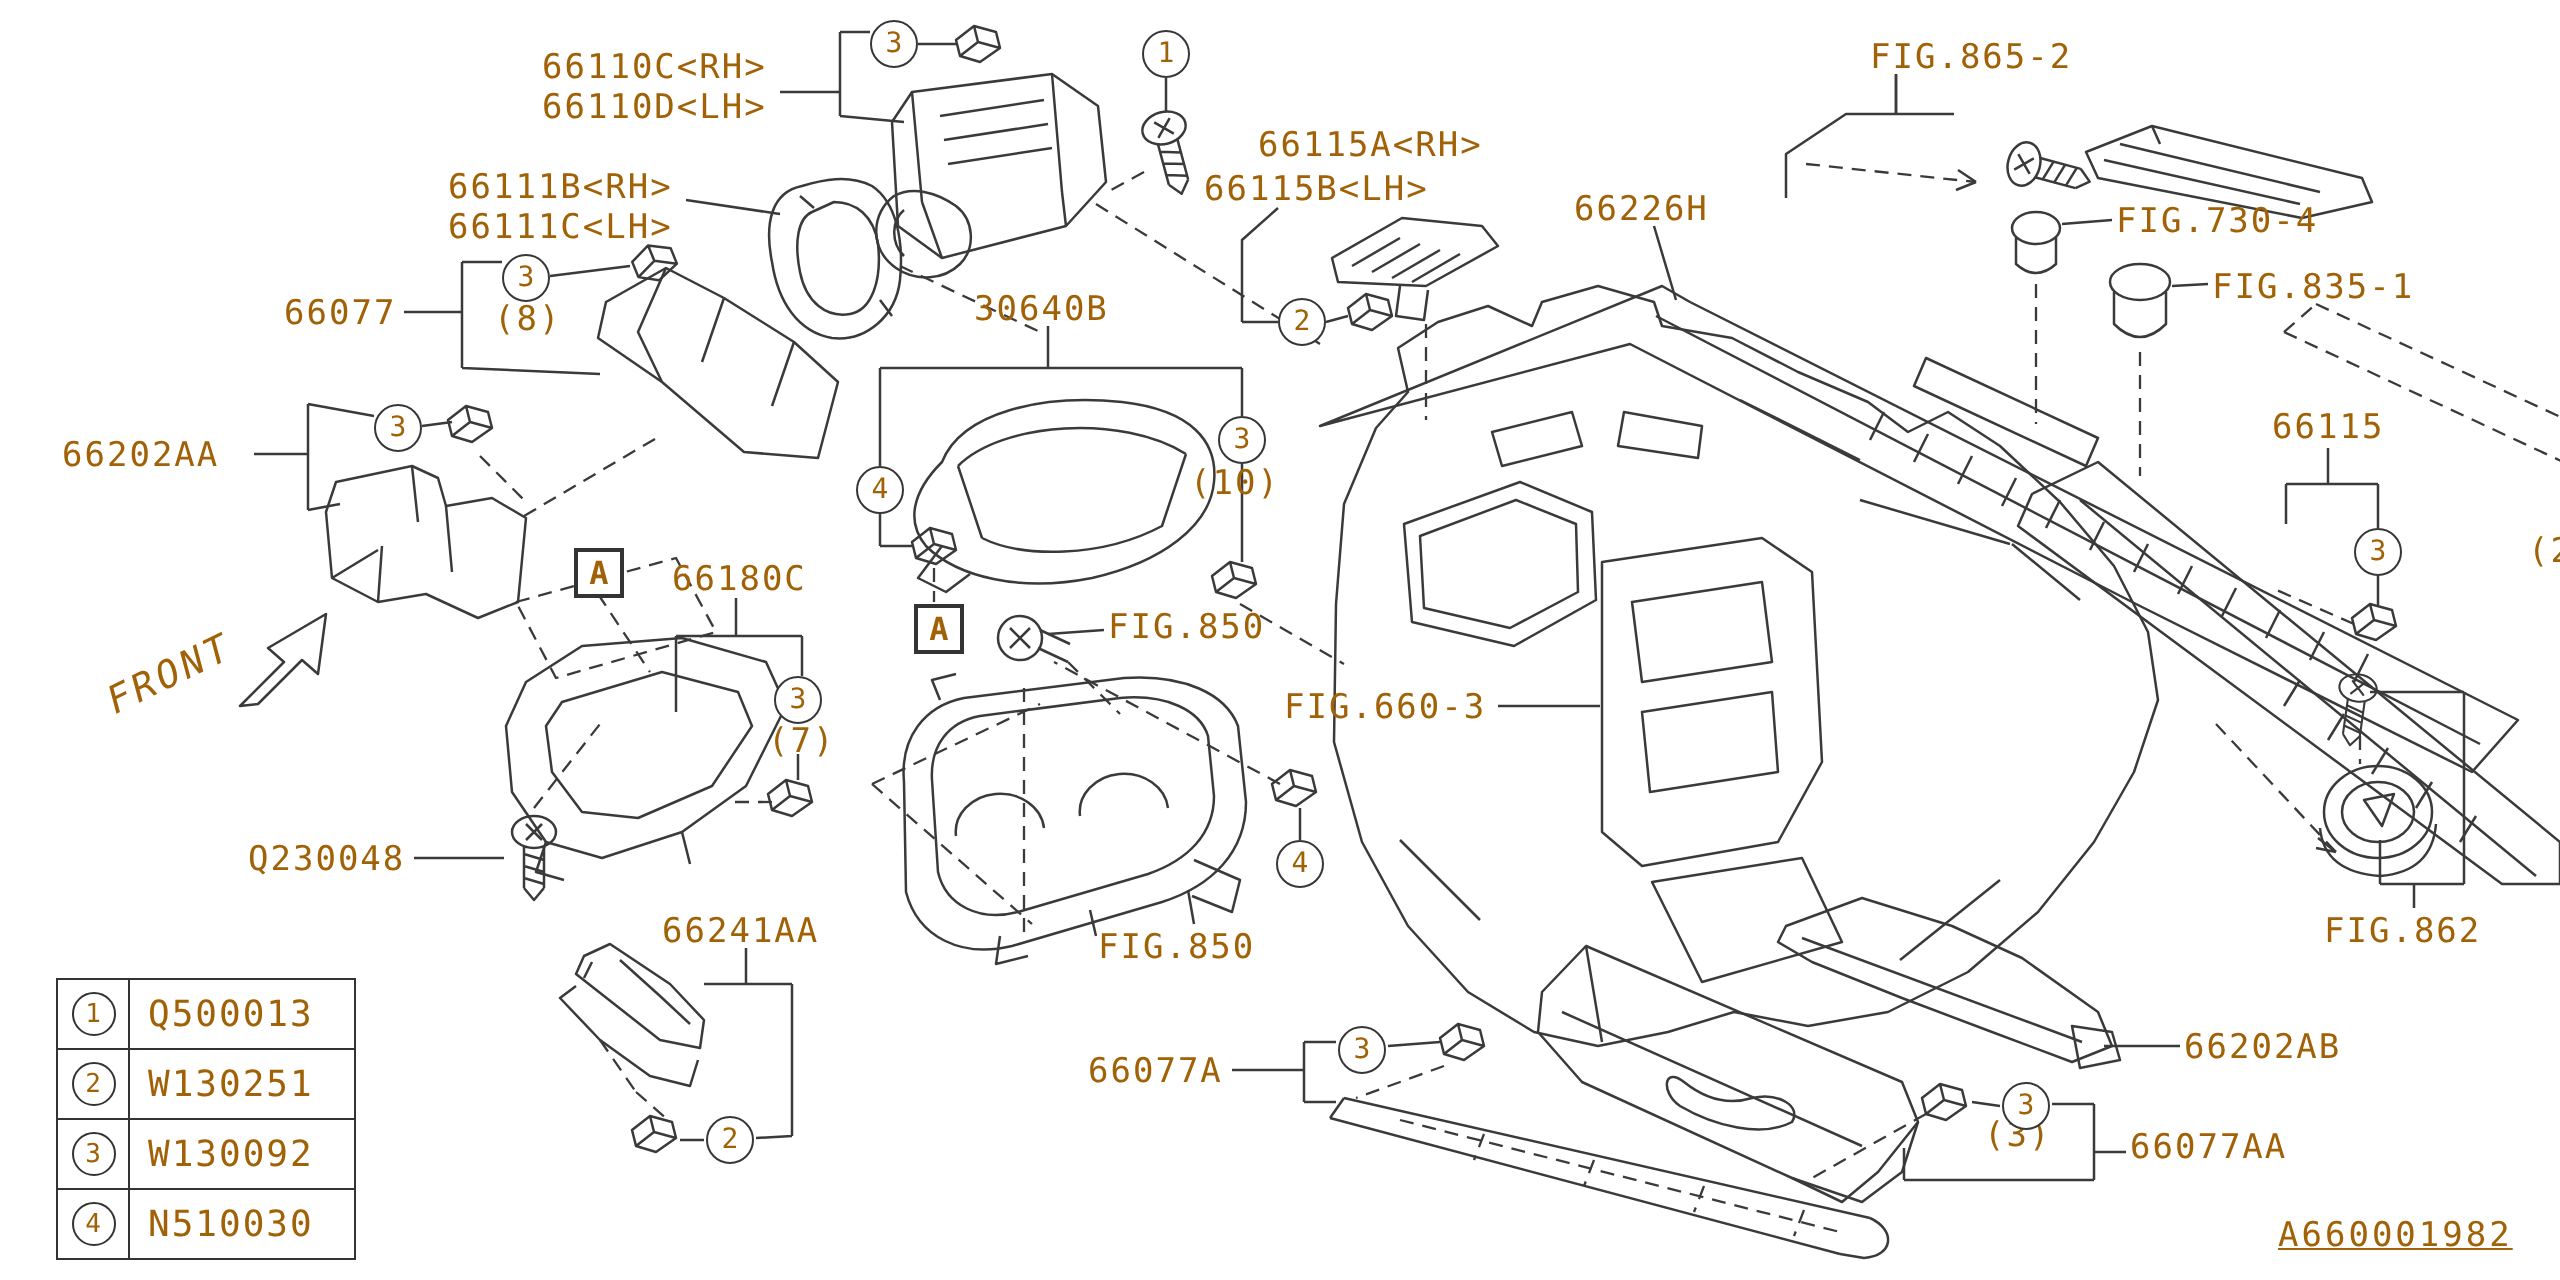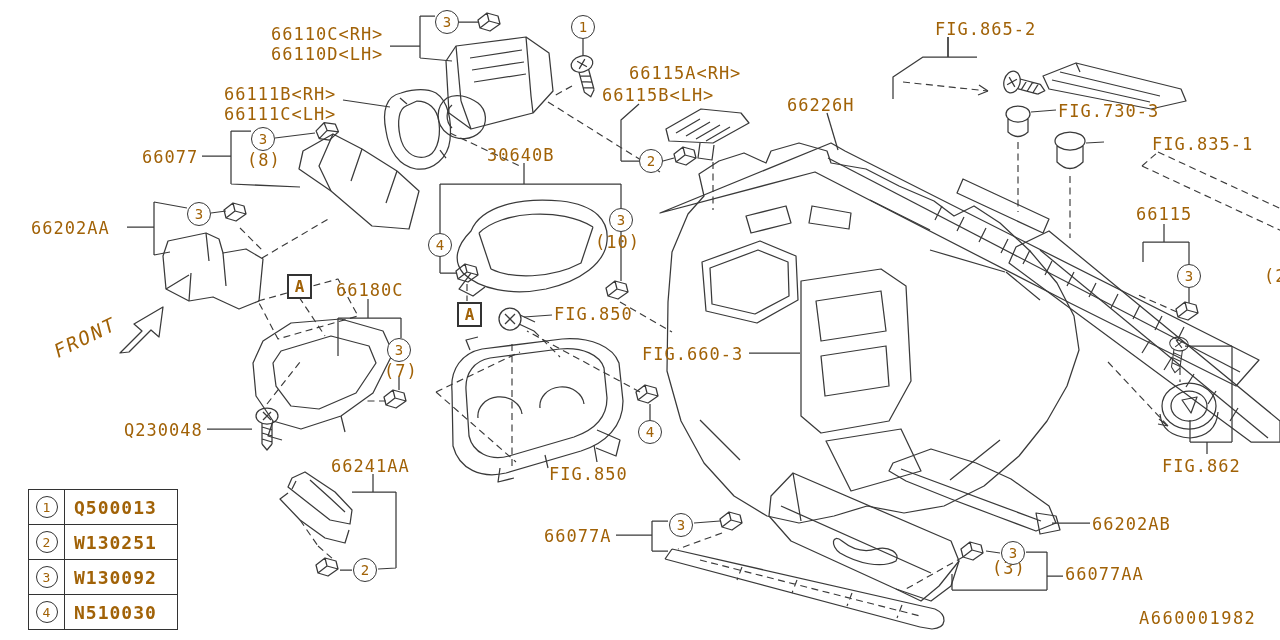--- a/index.html
+++ b/index.html
@@ -18,22 +18,22 @@
   .front{position:absolute;left:50px;top:342px;font-size:19px;font-style:italic;
          letter-spacing:2px;transform:rotate(-26deg);transform-origin:left top;}
   .legend{position:absolute;left:28px;top:489px;width:148px;border:1.7px solid #333;
           background:#fff;z-index:3;}
   .lrow{display:flex;height:34px;border-bottom:1.7px solid #333;align-items:center;}
   .lrow:last-child{border-bottom:none;}
   .lnum{width:36px;height:100%;border-right:1.7px solid #333;display:flex;
         align-items:center;justify-content:center;box-sizing:border-box;}
   .lcirc{width:22px;height:22px;border:1.5px solid #333;border-radius:50%;display:flex;
          align-items:center;justify-content:center;font-size:13px;box-sizing:border-box;}
-  .lpart{flex:1;padding-left:9px;font-size:18px;letter-spacing:1px;font-weight:bold;}
-  .docnum{position:absolute;left:1139px;top:608px;font-size:17px;letter-spacing:1.5px;}
+  .lpart{flex:1;padding-left:9px;font-size:18px;letter-spacing:1px;}
+  .docnum{position:absolute;left:1139px;top:608px;font-size:17px;letter-spacing:1.5px;text-decoration:underline;}
 </style>
 </head>
 <body>
 
 <div class="stage">
 
 <svg class="art" width="1280" height="640" viewBox="0 0 1280 640">
   <defs>
     <g id="screw-v">
       <ellipse cx="0" cy="0" rx="11" ry="8" class="ln"></ellipse>
@@ -251,22 +251,22 @@
 <span class="lbl" style="left:224px;top:84px">66111B&lt;RH&gt;</span>
 <span class="lbl" style="left:224px;top:104px">66111C&lt;LH&gt;</span>
 <span class="lbl" style="left:142px;top:147px">66077</span>
 <span class="lbl" style="left:247px;top:150px">(8)</span>
 <span class="lbl" style="left:31px;top:218px">66202AA</span>
 <span class="lbl" style="left:487px;top:145px">30640B</span>
 <span class="lbl" style="left:629px;top:63px">66115A&lt;RH&gt;</span>
 <span class="lbl" style="left:602px;top:85px">66115B&lt;LH&gt;</span>
 <span class="lbl" style="left:787px;top:95px">66226H</span>
 <span class="lbl" style="left:935px;top:19px">FIG.865-2</span>
-<span class="lbl" style="left:1058px;top:101px">FIG.730-3</span>
-<span class="lbl" style="left:1152px;top:134px">FIG.835-1</span>
+<span class="lbl" style="left:1058px;top:101px">FIG.730-4</span>
+<span class="lbl" style="left:1106px;top:134px">FIG.835-1</span>
 <span class="lbl" style="left:1136px;top:204px">66115</span>
 <span class="lbl" style="left:1264px;top:266px">(20)</span>
 <span class="lbl" style="left:336px;top:280px">66180C</span>
 <span class="lbl" style="left:384px;top:361px">(7)</span>
 <span class="lbl" style="left:554px;top:304px">FIG.850</span>
 <span class="lbl" style="left:642px;top:344px">FIG.660-3</span>
 <span class="lbl" style="left:124px;top:420px">Q230048</span>
 <span class="lbl" style="left:331px;top:456px">66241AA</span>
 <span class="lbl" style="left:549px;top:464px">FIG.850</span>
 <span class="lbl" style="left:544px;top:526px">66077A</span>

